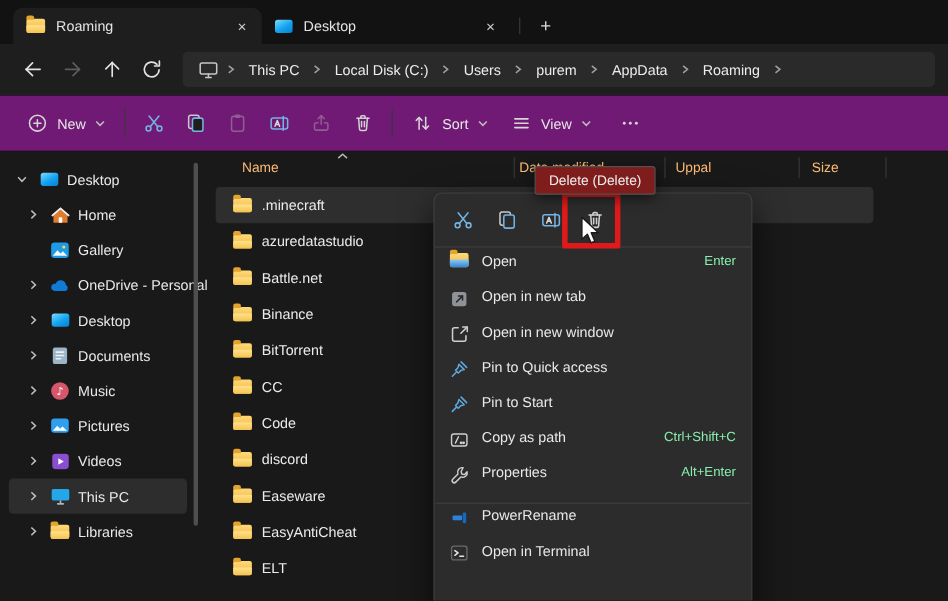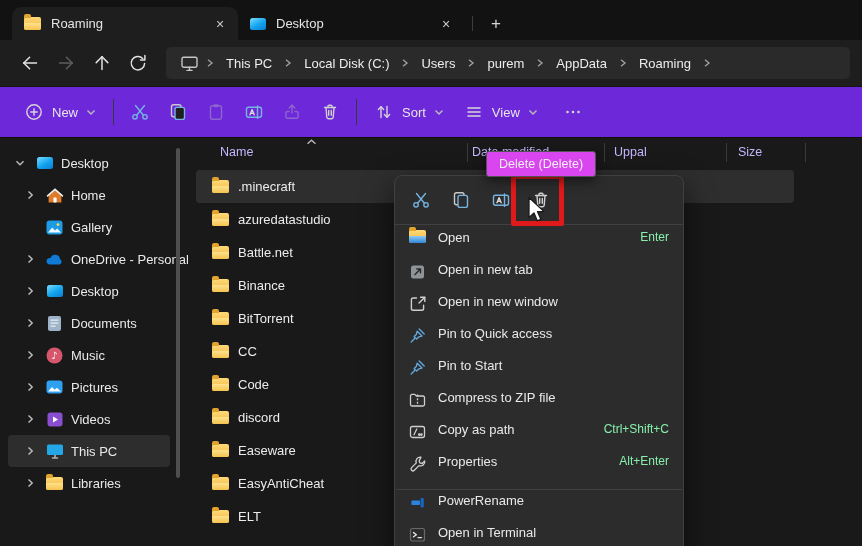--- a/index.html
+++ b/index.html
@@ -24,40 +24,40 @@
   
   .navbar{height:46px;background:#1e1e1e;display:flex;align-items:center;padding:0 12px 0 12px;box-sizing:border-box}
   .navbtn{width:36px;height:32px;display:flex;align-items:center;justify-content:center;border-radius:4px;flex:none}
   .addr{flex:1;height:32px;background:#2a2a2a;border-radius:5px;display:flex;align-items:center;
         padding:0 6px 0 8px;margin-left:10px;overflow:hidden}
   .crumb{padding:0 9px;color:#ededed;white-space:nowrap}
   .crumb-sep{padding:0 3px;display:flex;align-items:center}
   .addr-ico{margin:0 4px 0 6px}
 
   
-  .toolbar{height:52px;background:#6d28d9;border-top:1px solid #141414;border-bottom:1px solid #101010;
+  .toolbar{height:52px;background:#701a75;border-top:1px solid #141414;border-bottom:1px solid #101010;
            display:flex;align-items:center;padding:0 14px;box-sizing:border-box}
   .tbtn{height:36px;display:flex;align-items:center;gap:8px;padding:0 10px;border-radius:4px;color:#e6e6e6}
   .icbtn{width:38px;height:36px;display:flex;align-items:center;justify-content:center;border-radius:4px;flex:none}
   .tdiv{width:1px;height:26px;background:#383838;margin:0 7px;flex:none}
   .dim{opacity:.42}
 
   
   .content{display:flex;height:408px}
   .sidebar{width:190px;position:relative;padding-top:9px;box-sizing:border-box;flex:none}
   .srow{height:32px;display:flex;align-items:center;gap:7px;margin:0 20px 0 8px;border-radius:4px;padding-left:4px}
   .srow.d1{padding-left:14px}
   .srow.selected{background:#2d2d2d}
   .chev{width:16px;display:flex;justify-content:center;flex:none}
   .sic{width:19px;display:flex;justify-content:center;flex:none}
   .slabel{white-space:nowrap}
   .sscroll{position:absolute;left:176px;top:10px;width:4px;height:330px;border-radius:2px;background:#4f4f4f}
 
   .filearea{flex:1;position:relative;overflow:hidden}
-  .fhead{height:30px;position:relative;color:#c4b5fd;font-size:12.5px}
+  .fhead{height:30px;position:relative;color:#fdba74;font-size:12.5px}
   .fh{position:absolute;top:7px;white-space:nowrap}
   .fh.c-name{left:30px}.fh.c-date{left:282px}.fh.c-type{left:424px}.fh.c-size{left:548px}
   .fh-div{position:absolute;top:5px;width:1px;height:19px;background:#3a3a3a}
   .fcaret{position:absolute;left:116px;top:1px}
   .frows{position:absolute;top:32px;left:0;right:0}
   .frow{height:33px;display:flex;align-items:center;gap:9px;padding-left:16px;margin:0 6px;border-radius:4px}
   .frow.sel{background:#2e2e2e;width:598px;box-sizing:border-box}
   .fname{color:#ececec;white-space:nowrap}
 
   
@@ -78,21 +78,21 @@
   .ctx-ib{width:40px;height:40px;display:flex;align-items:center;justify-content:center;border-radius:4px}
   .ctx-list{padding:5px 0}
   .ctx-item{height:32px;display:flex;align-items:flex-start;gap:11px;padding:0 14px 0 12px}
   .ctx-ic{width:20px;display:flex;justify-content:center;flex:none}
   .ctx-label{flex:1;white-space:nowrap}
   .ctx-sc{color:#86efac;font-size:12px;white-space:nowrap}
   .ctx-sep{height:1px;background:#404040;margin:3px 1px}
 
   .redbox{position:absolute;left:511px;top:174px;width:53px;height:52px;border:5px solid var(--annotation-red,#e01a1a);
           box-sizing:border-box;border-radius:2px;z-index:60}
-  .tooltip{position:absolute;left:486px;top:151px;background:#d946ef;border:1px solid #525252;border-radius:3px;
+  .tooltip{position:absolute;left:486px;top:151px;background:#7f1d1d;border:1px solid #525252;border-radius:3px;
            padding:5px 12px;font-size:12.5px;color:#f0f0f0;z-index:70;white-space:nowrap;
            box-shadow:0 4px 12px rgba(0,0,0,.5)}
   .cursor{position:absolute;left:527px;top:196px;z-index:80}
 </style>
 </head>
 <body style="--annotation-red: #e01a1a;">
 
 <div class="win">
 
   <div class="tabbar">
@@ -574,30 +574,20 @@
               <path d="M11.2,3 L16.2,8"></path>
               <path d="M9.2,5.2 L14,10 L10.8,10.9 L8.6,13.1 L6.1,10.6 L8.3,8.4 Z"></path>
               <path d="M6.6,12.6 L3.2,16"></path>
             </svg>
           </span>
         <span class="ctx-label">Pin to Start</span>
         <span class="ctx-sc"></span>
       </div>
       <div class="ctx-item">
         <span class="ctx-ic">
-            <svg width="19" height="19" fill="none" stroke="#cfcfcf" stroke-width="1.3" stroke-linejoin="round">
-              <path d="M2.5,6 v8.5 a1.5,1.5 0 0 0 1.5,1.5 h11 a1.5,1.5 0 0 0 1.5,-1.5 v-7 a1.5,1.5 0 0 0 -1.5,-1.5 h-6.6 l-1.6,-1.6 H4 a1.5,1.5 0 0 0 -1.5,1.6 Z"></path>
-              <path d="M9.5,4.6 V16" stroke-dasharray="2,1.6"></path>
-            </svg>
-          </span>
-        <span class="ctx-label">Compress to ZIP file</span>
-        <span class="ctx-sc"></span>
-      </div>
-      <div class="ctx-item">
-        <span class="ctx-ic">
             <svg width="19" height="19" fill="none" stroke="#cfcfcf" stroke-width="1.3" stroke-linecap="round">
               <rect x="2.5" y="4.5" width="14" height="11" rx="2"></rect>
               <path d="M6,12.8 L8.8,7"></path>
               <circle cx="11.2" cy="12.6" r="0.7" fill="#cfcfcf"></circle>
               <circle cx="13.4" cy="12.6" r="0.7" fill="#cfcfcf"></circle>
             </svg>
           </span>
         <span class="ctx-label">Copy as path</span>
         <span class="ctx-sc">Ctrl+Shift+C</span>
       </div>

